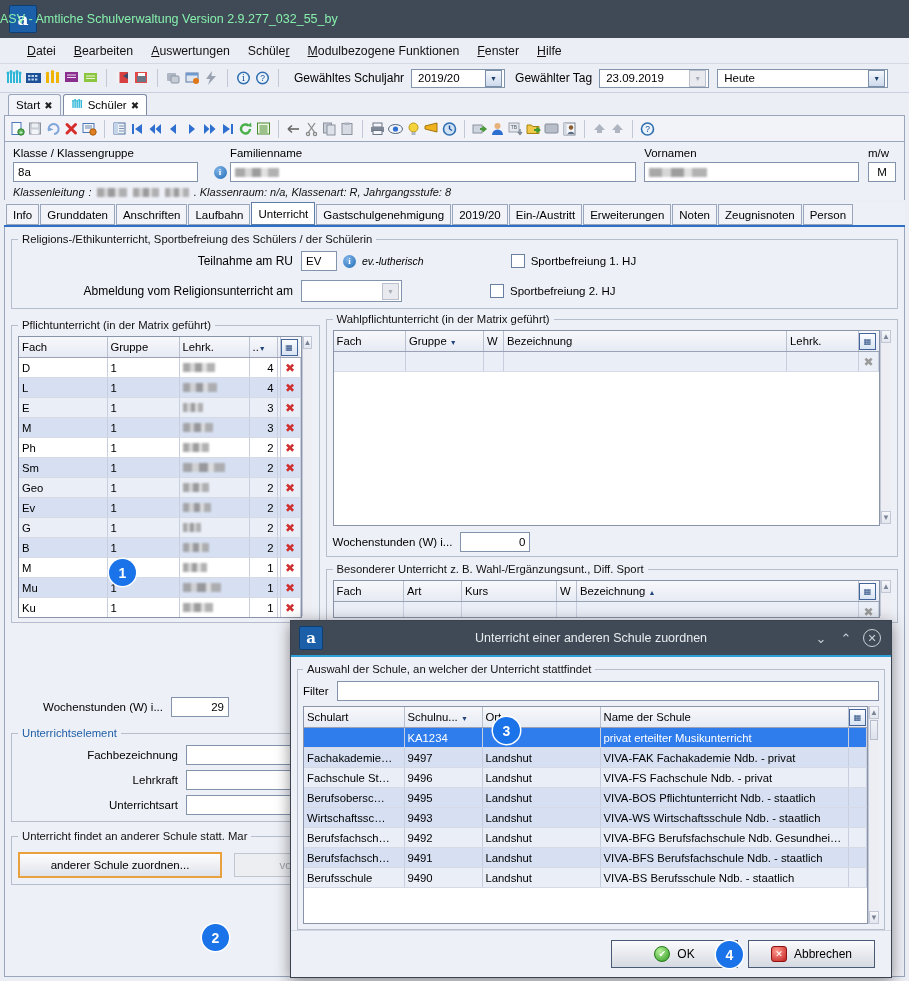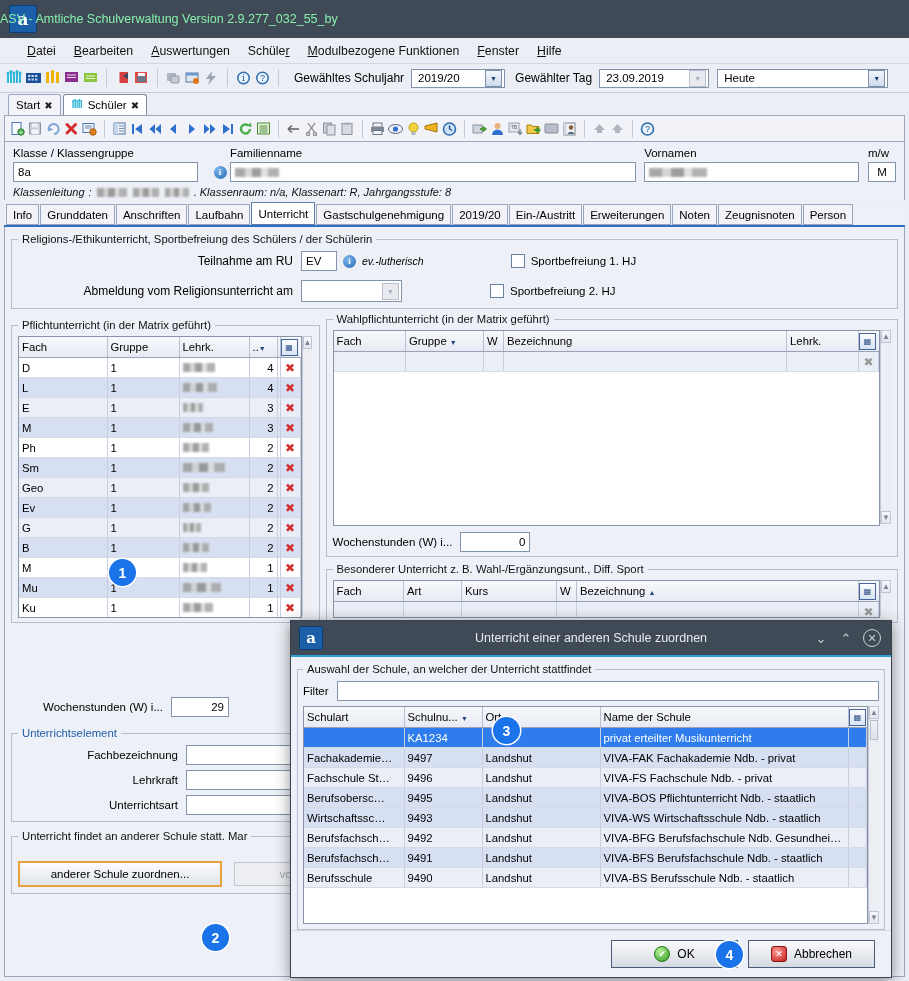--- a/index.html
+++ b/index.html
@@ -809,21 +809,21 @@
           <span class="botlabel" style="width:160px">Lehrkraft</span>
           <span class="inp" style="width:225px;margin-left:8px"></span>
         </div>
         <div style="display:flex;align-items:center;margin-top:5px">
           <span class="botlabel" style="width:160px">Unterrichtsart</span>
           <span class="inp" style="width:225px;margin-left:8px"></span>
         </div>
       </fieldset>
       <fieldset class="grp" style="margin:8px 0 0 0;padding:4px 6px 6px 6px;width:400px">
         <legend>Unterricht findet an anderer Schule statt. Mar</legend>
-        <div style="display:flex;align-items:center;gap:12px;margin-top:15px">
+        <div style="display:flex;align-items:center;gap:12px;margin-top:6px">
           <span class="btn focus" style="width:180px">anderer Schule zuordnen...</span>
           <span class="btn dis" style="width:110px">von and</span>
         </div>
       </fieldset>
     </div>
 
     <div class="badge" style="left:104px;top:332px">1</div>
     <div class="badge" style="left:197px;top:697px">2</div>
   </div>
 

